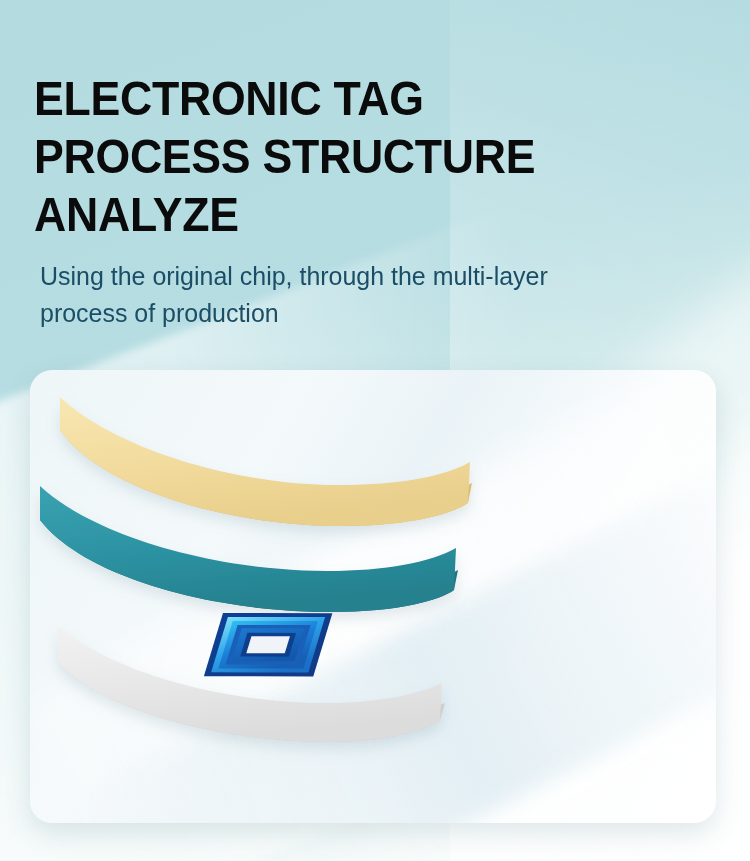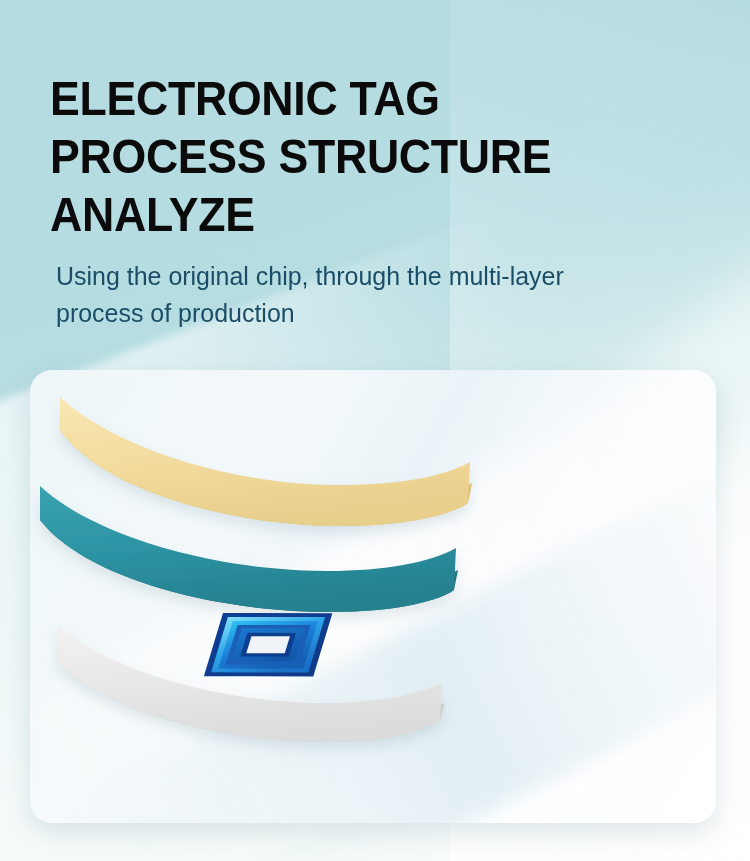--- a/index.html
+++ b/index.html
@@ -61,21 +61,21 @@
   }
   .bg-soft-right {
     position: absolute;
     right: 0; top: 0; width: 300px; height: 861px;
     background: linear-gradient(200deg, rgba(255,255,255,0.0) 0%, rgba(255,255,255,0.35) 55%, rgba(255,255,255,0.75) 100%);
   }
 
   
   .header {
     position: absolute;
-    left: 50px;
+    left: 34px;
     top: 70px;
     width: 690px;
     z-index: 5;
   }
   .title {
     font-family: "Liberation Sans Narrow", "Liberation Sans", sans-serif;
     font-size: 48px;
     line-height: 58px;
     font-weight: 700;
     letter-spacing: -0.3px;

